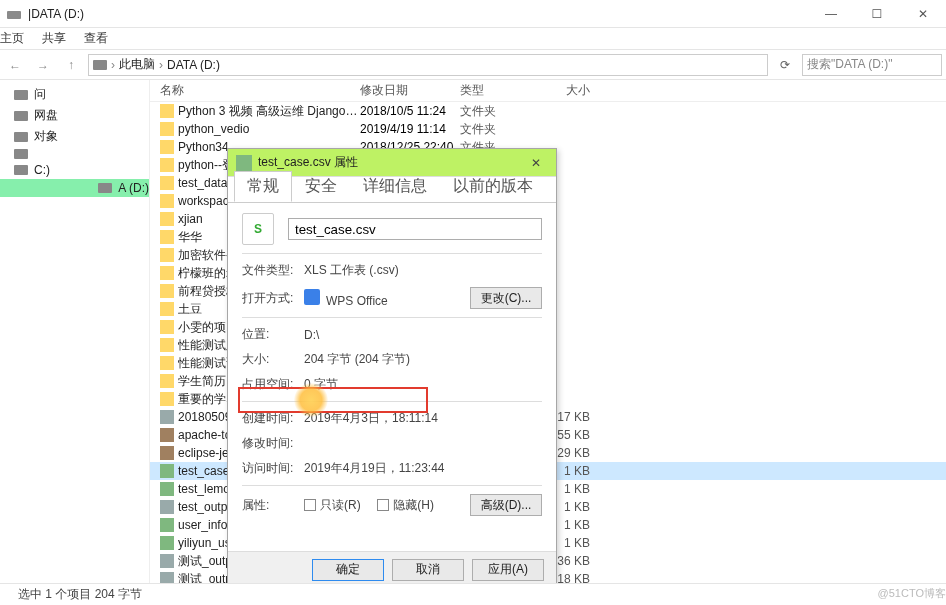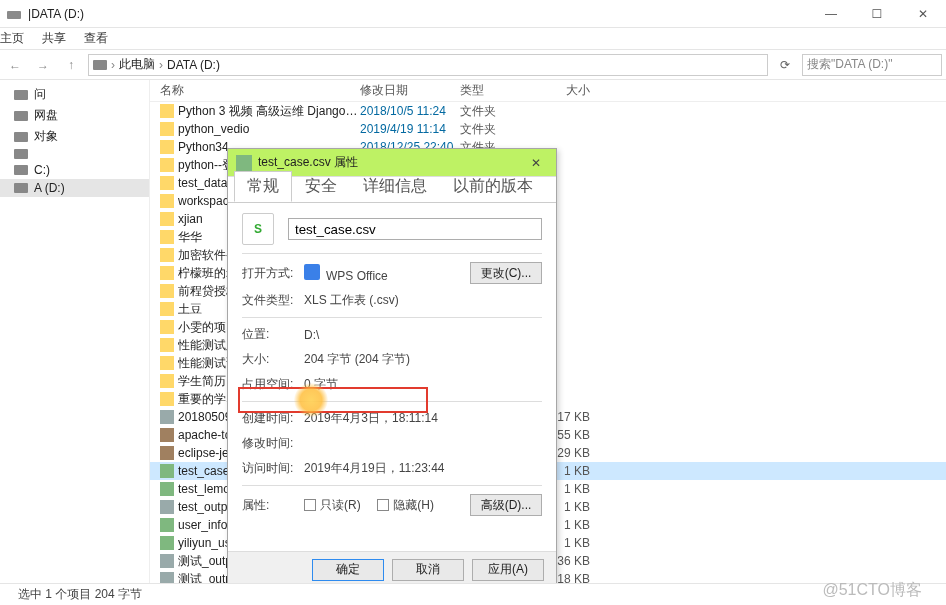--- a/index.html
+++ b/index.html
@@ -13,38 +13,38 @@
   .wc.close { color:#555; }
   .menubar { height:22px; display:flex; align-items:center; gap:18px; border-bottom:1px solid #e5e5e5; color:#333; }
   .addrrow { height:30px; display:flex; align-items:center; gap:6px; padding:0 4px; border-bottom:1px solid #e5e5e5; }
   .nav-arrow { width:22px; height:22px; display:flex; align-items:center; justify-content:center; color:#888; }
   .addrbox { flex:1; height:22px; border:1px solid #ccc; display:flex; align-items:center; padding:0 4px; gap:4px; }
   .searchbox { width:140px; height:22px; border:1px solid #ccc; display:flex; align-items:center; padding:0 4px; color:#888; }
   .ref { width:22px; height:22px; display:flex; align-items:center; justify-content:center; color:#666; }
   .content { display:flex; height:calc(605px - 28px - 22px - 30px - 22px); }
   .sidebar { width:150px; border-right:1px solid #eee; padding-top:4px; }
   .side-item { padding:2px 0 2px 14px; display:flex; align-items:center; gap:6px; }
-  .side-item.sel { background:#e5e5e5; }
+  .side-item.sel { background:#86efac;justify-content:flex-end; }
   .drive-ico { width:14px; height:10px; background:#888; border-radius:1px; display:inline-block; }
   .filepane { flex:1; position:relative; }
   .cols { display:flex; height:22px; align-items:center; border-bottom:1px solid #eee; color:#555; padding-left:10px; }
   .c1{ width:200px;} .c2{ width:100px;} .c3{ width:90px;} .c4{ width:60px; text-align:right; padding-right:20px;}
   .filerow { display:flex; height:18px; align-items:center; padding-left:10px; }
   .filerow.sel { background:#cde8ff; }
   .fico { width:14px; height:14px; margin-right:4px; flex:0 0 14px; }
   .folder { background:#ffd869; }
   .csvico { background:#7fb87f; }
   .genico { background:#9aa; }
   .pack { background:#a08060; }
   .fname { width:182px; white-space:nowrap; overflow:hidden; text-overflow:ellipsis; }
-  .fdate { width:100px; color:#0369a1; }
+  .fdate { width:100px; color:#000000; }
   .ftype { width:90px; color:#555; }
   .fsize { width:60px; text-align:right; color:#555; padding-right:20px;}
   .status { position:absolute; left:0; bottom:0; width:100%; height:22px; border-top:1px solid #e5e5e5; display:flex; align-items:center; padding-left:18px; color:#444; background:#fff;}
-  .watermark { position:absolute; right:24px; bottom:4px; color:#bbb; font-size:16px; }
+  .watermark { position:absolute; right:0; bottom:4px; color:#bbb; font-size:11px; }
   
   .dlg { position:absolute; left:227px; top:148px; width:330px; height:440px; background:#f7f7f7; border:1px solid #a6a6a6; box-shadow:2px 2px 6px rgba(0,0,0,.18); display:flex; flex-direction:column; }
   .dlg-title { height:28px; display:flex; align-items:center; padding:0 8px; background:#bef264; border-bottom:1px solid #ddd; }
   .dlg-title .t { flex:1; }
   .dlg-close { width:24px; text-align:center; color:#444; }
   .tabs { height:26px; display:flex; align-items:flex-end; gap:0; padding:0 6px; background:#fff; border-bottom:1px solid #ccc;}
   .tab { padding:4px 12px; font-size:16px; color:#555; border:1px solid transparent; }
   .tab.active { border:1px solid #ccc; border-bottom:1px solid #fff; background:#fff; }
   .dlg-body { flex:1; padding:10px 14px 6px 14px; background:#fff; position:relative; }
   .row { display:flex; align-items:center; margin-bottom:8px; }
@@ -348,28 +348,28 @@
     <div class="tab">详细信息</div>
     <div class="tab">以前的版本</div>
   </div>
   <div class="dlg-body">
     <div class="row">
       <div class="bigico">S</div>
       <input class="filename-input" value="test_case.csv" style="">
     </div>
     <div class="hr"></div>
     <div class="row">
+        <div class="lab">文件类型:</div>
+        <div class="val">XLS 工作表 (.csv)</div>
+      </div>
+    <div class="row">
       <div class="lab">打开方式:</div>
       <div class="val"><span class="small-app"></span><span>WPS Office</span></div>
       <div class="btn">更改(C)...</div>
     </div>
-    <div class="row">
-        <div class="lab">文件类型:</div>
-        <div class="val">XLS 工作表 (.csv)</div>
-      </div>
     <div class="hr"></div>
     <div class="row">
         <div class="lab">位置:</div>
         <div class="val">D:\</div>
       </div>
     <div class="row" style="position:relative;">
       <div class="lab">大小:</div>
       <div class="val">204 字节 (204 字节)</div>
     </div>
     <div class="row">

